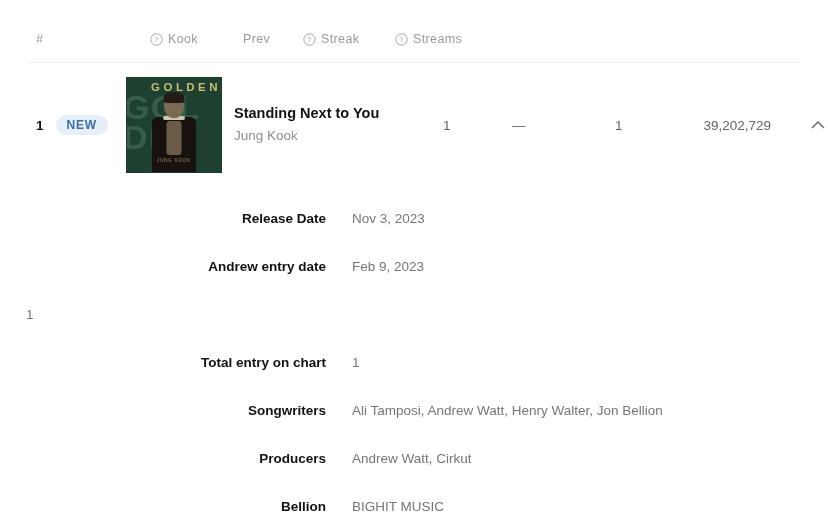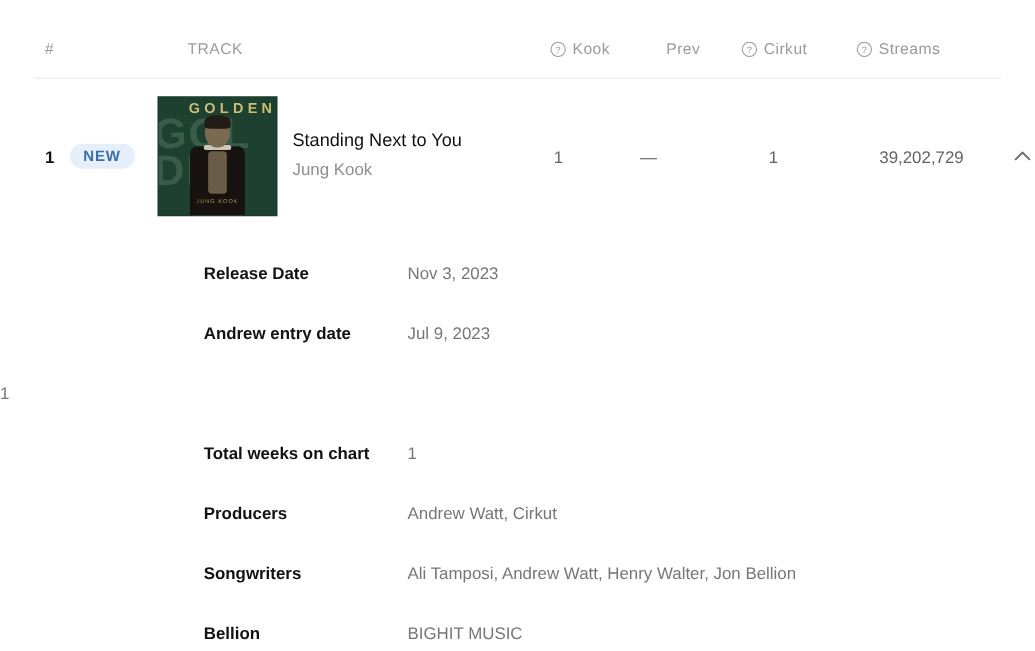--- a/index.html
+++ b/index.html
@@ -229,21 +229,21 @@
     width: 100%;
     text-align: center;
     font-size: 4.5px;
     letter-spacing: 0.18em;
     color: rgba(203,190,114,0.75);
   }
 
   .track-text { min-width: 0; }
   .track-title {
     font-size: 14.5px;
-    font-weight: 400;
+    font-weight: 700;
     color: #121212;
     line-height: 1.35;
     white-space: nowrap;
   }
   .track-artist {
     font-size: 13.5px;
     color: #8f8f8f;
     line-height: 1.45;
     margin-top: 2px;
     white-space: nowrap;
@@ -303,45 +303,45 @@
     width: 828px;
   }
   .detail-row {
     display: flex;
     align-items: flex-start;
     height: 48px;
   }
   .detail-label {
     width: 163px;
     flex: 0 0 163px;
-    text-align: left;
+    text-align: right;
     padding-left: 163px;
     box-sizing: content-box;
     font-size: 13.5px;
     font-weight: 700;
     color: #121212;
     line-height: 1;
     padding-top: 16px;
   }
   .detail-value {
     flex: 1 1 auto;
     font-size: 13.5px;
     color: #767676;
     line-height: 1;
     padding-top: 16px;
+    margin-left: 26px;
   }
 </style>
 </head>
 <body>
 
 <div class="chart-wrap">
 
   <div class="chart-header">
     <div class="col-rank-h">#</div>
-    <div class="col-track-h">TRACK</div>
 
     <div class="col-peak-h">
       <span class="help-icon">
         <svg viewBox="0 0 16 16" width="13" height="13">
           <circle cx="8" cy="8" r="7" fill="none" stroke="#9b9b9b" stroke-width="1.1"></circle>
           <text x="8" y="11.6" text-anchor="middle" font-size="9" font-family="Liberation Sans, sans-serif" fill="#9b9b9b">?</text>
         </svg>
       </span>
       <span>Kook</span>
     </div>
@@ -350,21 +350,21 @@
       <span>Prev</span>
     </div>
 
     <div class="col-streak-h">
       <span class="help-icon">
         <svg viewBox="0 0 16 16" width="13" height="13">
           <circle cx="8" cy="8" r="7" fill="none" stroke="#9b9b9b" stroke-width="1.1"></circle>
           <text x="8" y="11.6" text-anchor="middle" font-size="9" font-family="Liberation Sans, sans-serif" fill="#9b9b9b">?</text>
         </svg>
       </span>
-      <span>Cirkut</span>
+      <span>Streak</span>
     </div>
 
     <div class="col-streams-h">
       <span class="help-icon">
         <svg viewBox="0 0 16 16" width="13" height="13">
           <circle cx="8" cy="8" r="7" fill="none" stroke="#9b9b9b" stroke-width="1.1"></circle>
           <text x="8" y="11.6" text-anchor="middle" font-size="9" font-family="Liberation Sans, sans-serif" fill="#9b9b9b">?</text>
         </svg>
       </span>
       <span>Streams</span>
@@ -414,36 +414,36 @@
     </div>
   </div>
 
   <div class="details">
     <div class="detail-row">
       <div class="detail-label">Release Date</div>
       <div class="detail-value">Nov 3, 2023</div>
     </div>
     <div class="detail-row">
       <div class="detail-label">Andrew entry date</div>
-      <div class="detail-value">Jul 9, 2023</div>
+      <div class="detail-value">Feb 9, 2023</div>
     </div>
     <div class="detail-row">
       <div class="detail-value">1</div>
     </div>
     <div class="detail-row">
-      <div class="detail-label">Total weeks on chart</div>
+      <div class="detail-label">Total entry on chart</div>
       <div class="detail-value">1</div>
+    </div>
+    <div class="detail-row">
+      <div class="detail-label">Songwriters</div>
+      <div class="detail-value">Ali Tamposi, Andrew Watt, Henry Walter, Jon Bellion</div>
     </div>
     <div class="detail-row">
       <div class="detail-label">Producers</div>
       <div class="detail-value">Andrew Watt, Cirkut</div>
     </div>
     <div class="detail-row">
-      <div class="detail-label">Songwriters</div>
-      <div class="detail-value">Ali Tamposi, Andrew Watt, Henry Walter, Jon Bellion</div>
-    </div>
-    <div class="detail-row">
       <div class="detail-label">Bellion</div>
       <div class="detail-value">BIGHIT MUSIC</div>
     </div>
   </div>
 
 </div>
 
 </body></html>

